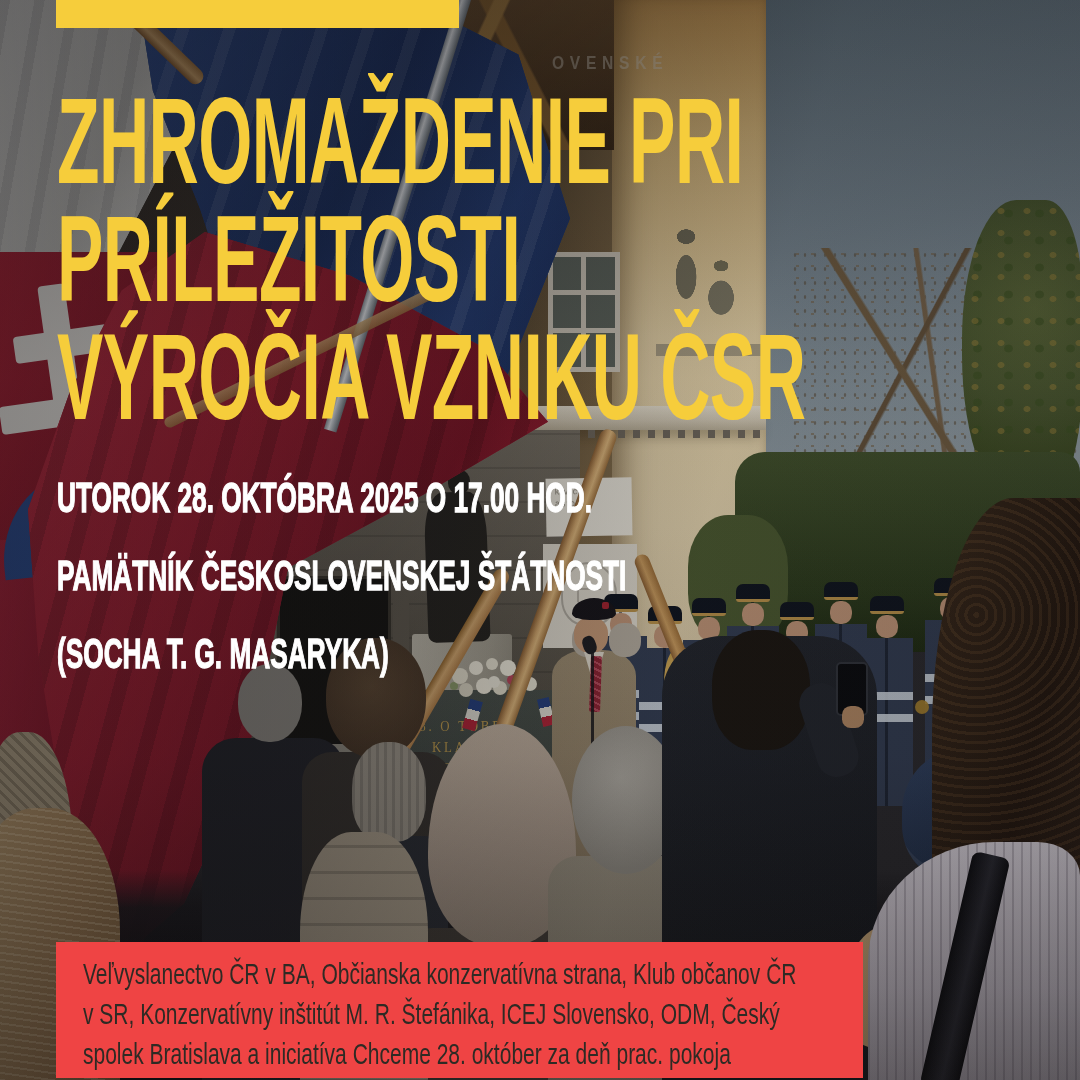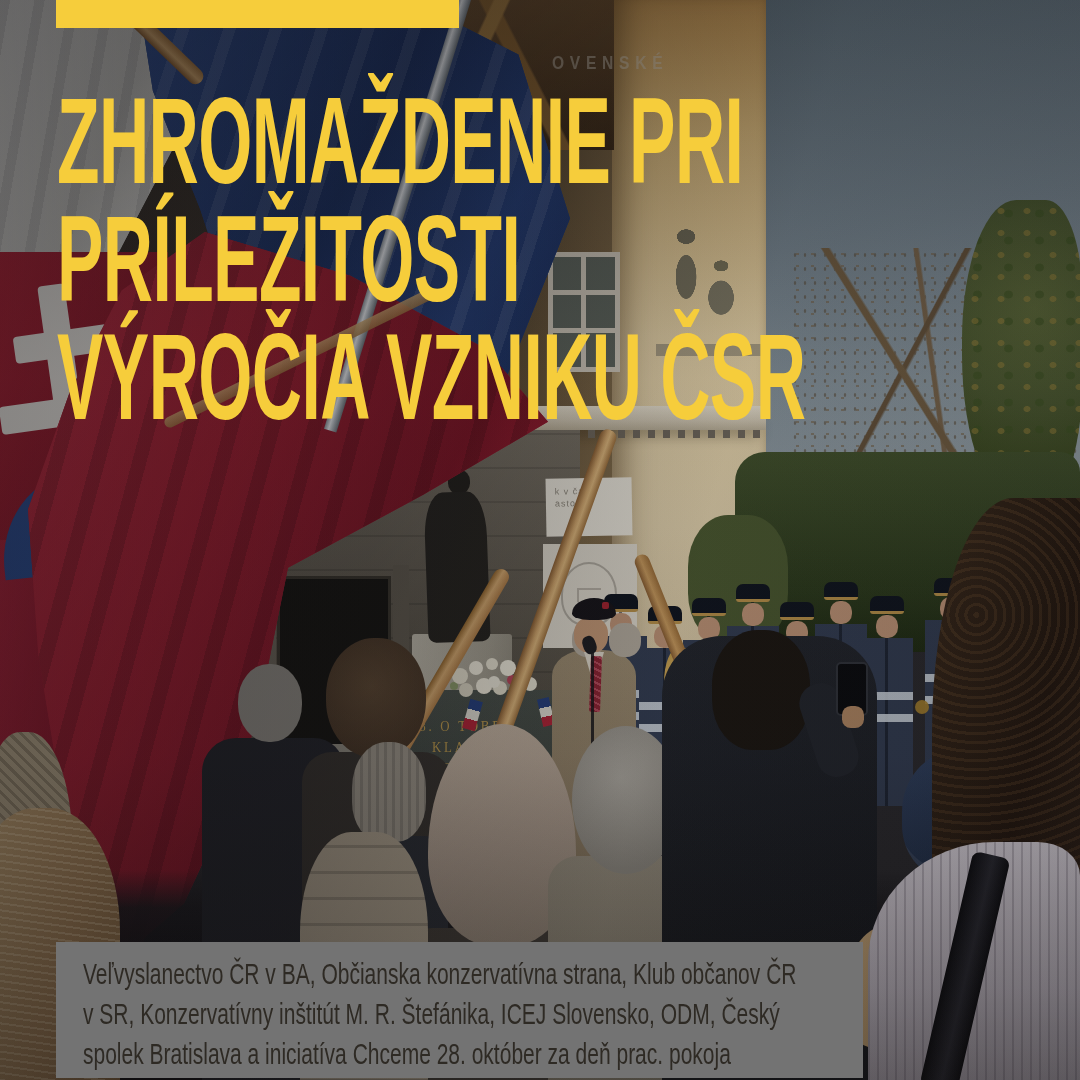--- a/index.html
+++ b/index.html
@@ -209,21 +209,21 @@
     background:linear-gradient(105deg,rgba(10,9,12,.40) 0%,rgba(10,9,12,.28) 38%,rgba(10,9,12,.08) 62%,rgba(10,9,12,.16) 100%),
       linear-gradient(180deg,rgba(8,8,10,.28) 0%,rgba(8,8,10,.10) 35%,rgba(8,8,10,.14) 70%,rgba(12,10,8,.38) 100%);}
   
   .topbar{left:56px;top:0;width:403px;height:28px;z-index:40;background:#F6CD3B;}
   .title{left:57px;top:82px;z-index:40;color:#F6CD3B;font-weight:700;}
   .title .line{height:118px;line-height:118px;font-size:122px;letter-spacing:-1px;white-space:nowrap;
     transform:scaleX(.57);transform-origin:0 0;}
   .subtitle{left:57px;top:458px;z-index:40;color:#ffffff;font-weight:700;-webkit-text-stroke:1.3px #ffffff;}
   .subtitle .line{height:78px;line-height:78px;font-size:43px;white-space:nowrap;
     transform:scaleX(.61);transform-origin:0 0;}
-  .orgbox{left:56px;top:942px;width:807px;height:136px;z-index:40;background:#737373;
+  .orgbox{left:56px;top:942px;width:807px;height:136px;z-index:40;background:#ef4444;
     padding:12px 0 0 27px;box-sizing:border-box;color:#2e2a24;}
   .orgbox .line{height:40px;line-height:40px;font-size:30px;white-space:nowrap;
     transform:scaleX(.70);transform-origin:0 0;}
 </style>
 </head>
 <body>
 
 <div id="poster">
 
   <div class="ab sky"></div>
@@ -326,18 +326,23 @@
   <div class="ab c-strap"></div>
 
   <div class="ab overlay"></div>
 
   <div class="ab topbar"></div>
   <div class="ab title">
     <div class="line">ZHROMAŽDENIE PRI</div>
     <div class="line">PRÍLEŽITOSTI</div>
     <div class="line">VÝROČIA VZNIKU ČSR</div>
   </div>
+  <div class="ab subtitle">
+    <div class="line">UTOROK 28. OKTÓBRA 2025 O 17.00 HOD.</div>
+    <div class="line">PAMÄTNÍK ČESKOSLOVENSKEJ ŠTÁTNOSTI</div>
+    <div class="line">(SOCHA T. G. MASARYKA)</div>
+  </div>
   <div class="ab orgbox">
     <div class="line">Veľvyslanectvo ČR v BA, Občianska konzervatívna strana, Klub občanov ČR</div>
     <div class="line">v SR, Konzervatívny inštitút M. R. Štefánika, ICEJ Slovensko, ODM, Český</div>
     <div class="line">spolek Bratislava a iniciatíva Chceme 28. október za deň prac. pokoja</div>
   </div>
 </div>
 
 </body></html>

